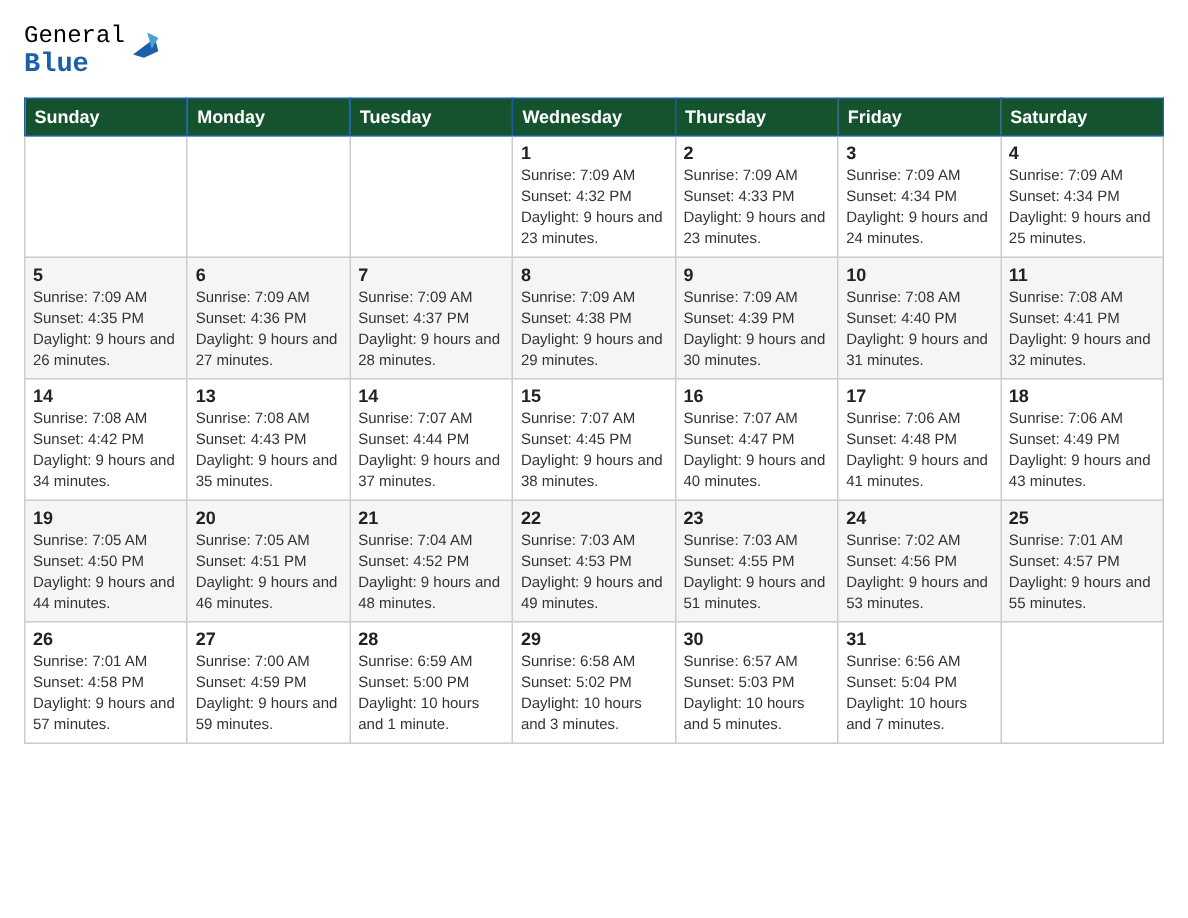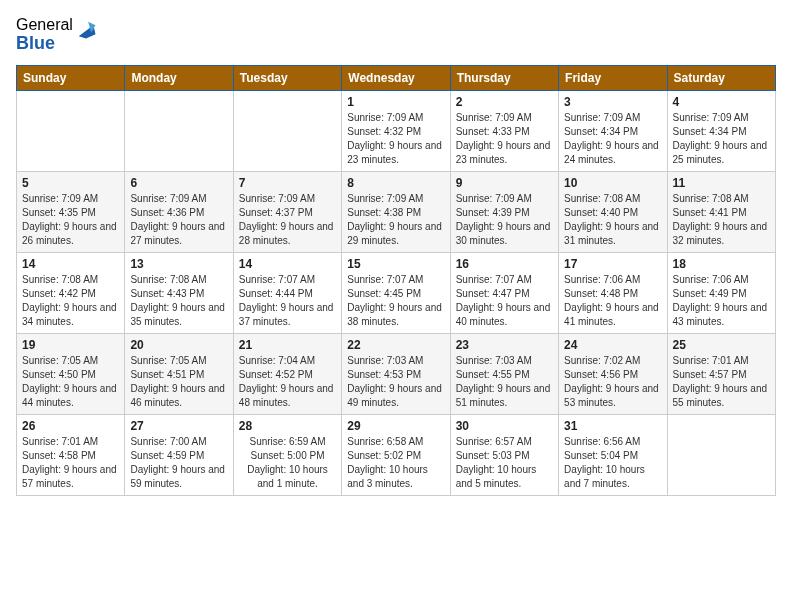--- a/index.html
+++ b/index.html
@@ -10,20 +10,21 @@
       min-height: 612px;
     }
     .page {
       width: 792px;
       padding: 16px 16px 10px 16px;
     }
     .header {
       display: flex;
       align-items: flex-start;
       margin-bottom: 12px;
+      font-family: Liberation Mono, monospace;
     }
     .logo {
       display: flex;
       align-items: flex-start;
     }
     .logo-text {
       display: flex;
       flex-direction: column;
       line-height: 1.1;
     }
@@ -50,21 +51,21 @@
     .subtitle {
       font-size: 13px;
       color: #555;
     }
     .calendar {
       width: 100%;
       border-collapse: collapse;
       border: 1px solid #bbb;
     }
     .calendar th {
-      background: #a16207;
+      background: #14532d;
       color: #fff;
       font-size: 12px;
       font-weight: bold;
       padding: 5px 6px;
       text-align: left;
       border: 1px solid #1a5fa8;
     }
     .calendar td {
       border: 1px solid #ccc;
       vertical-align: top;
@@ -294,21 +295,21 @@
 Daylight: 9 hours and 57 minutes.</div>
           </td>
           <td>
             <span class="day-num">27</span>
             <div class="day-detail" style="white-space: pre-line;">Sunrise: 7:00 AM
 Sunset: 4:59 PM
 Daylight: 9 hours and 59 minutes.</div>
           </td>
           <td>
             <span class="day-num">28</span>
-            <div class="day-detail" style="white-space: pre-line; text-align: center;">Sunrise: 6:59 AM
+            <div class="day-detail" style="white-space: pre-line;">Sunrise: 6:59 AM
 Sunset: 5:00 PM
 Daylight: 10 hours and 1 minute.</div>
           </td>
           <td>
             <span class="day-num">29</span>
             <div class="day-detail" style="white-space: pre-line;">Sunrise: 6:58 AM
 Sunset: 5:02 PM
 Daylight: 10 hours and 3 minutes.</div>
           </td>
           <td>

